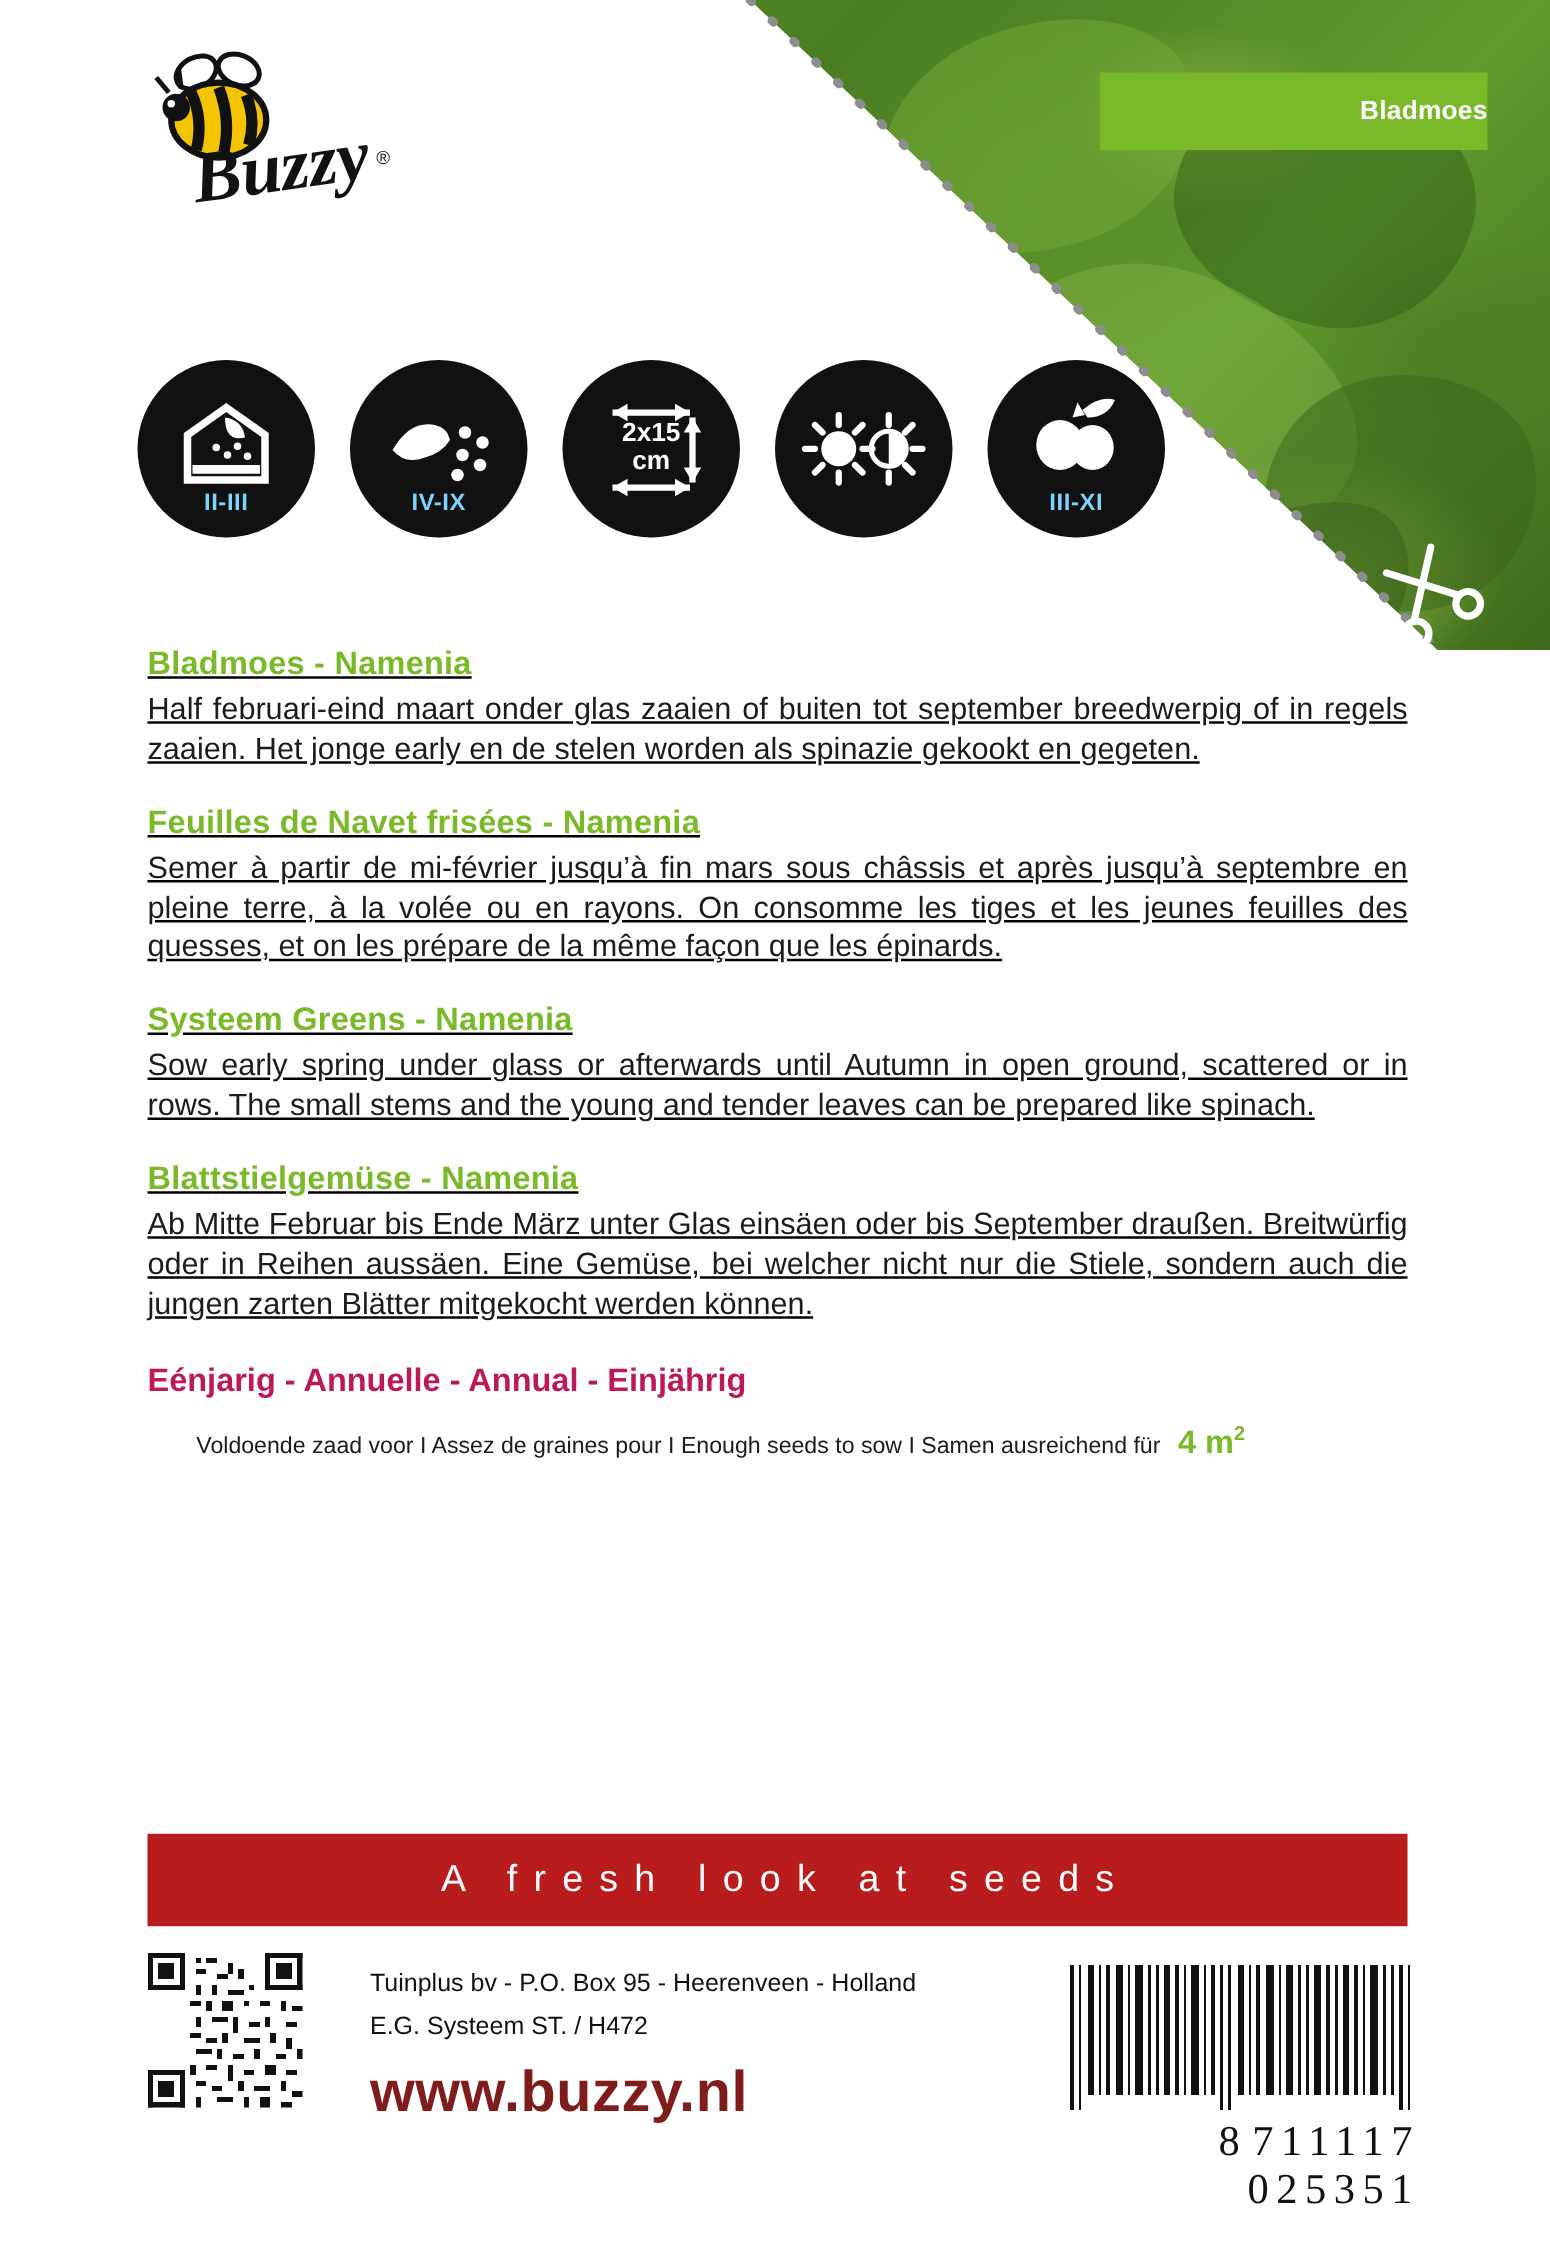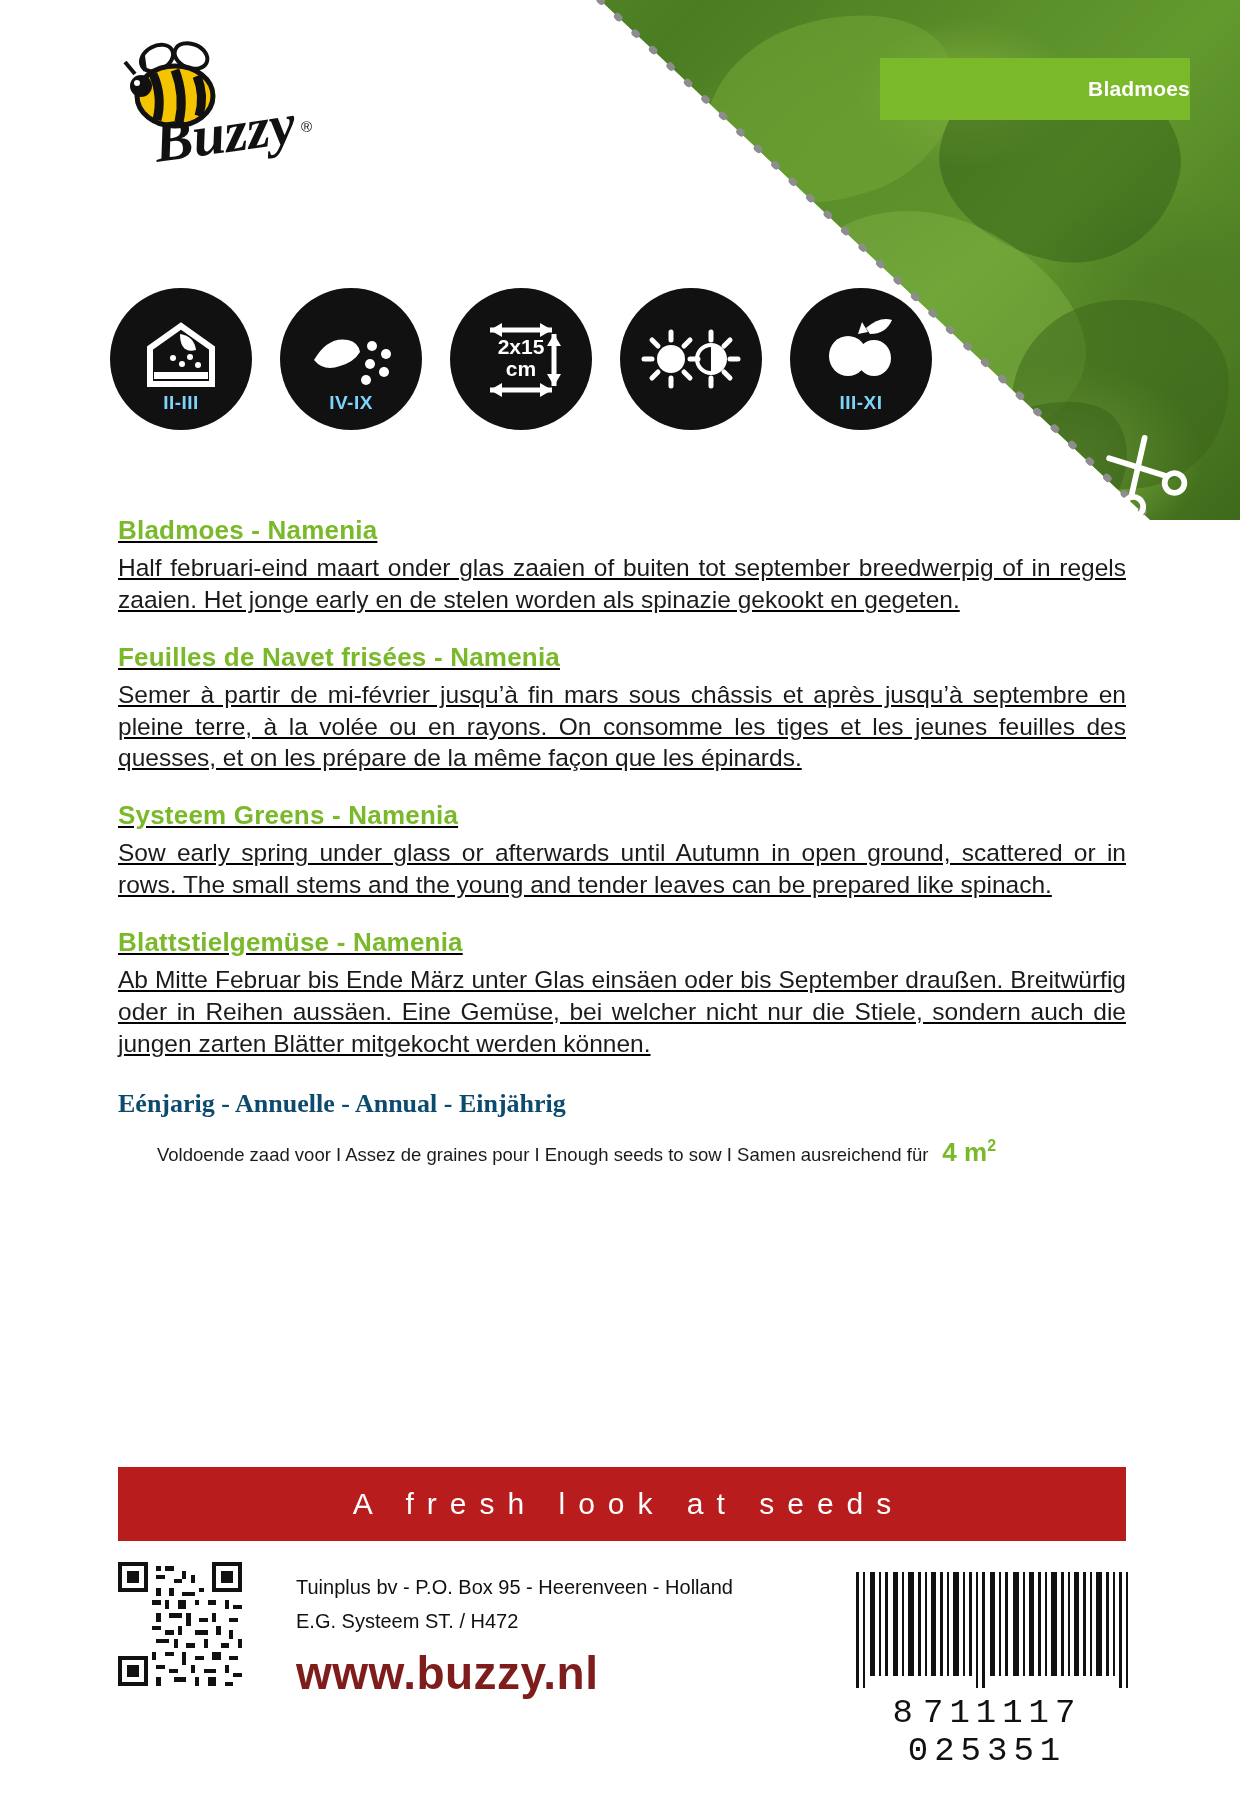--- a/index.html
+++ b/index.html
@@ -162,25 +162,24 @@
   }
   .block-body {
     color: #1b1b1b;
     font-size: 24.5px;
     line-height: 1.30;
     margin: 0;
     text-align: justify;
     text-justify: inter-word;
   }
   .annual {
-    color: #0c4a6e;
+    color: #be185d;
     font-weight: bold;
     font-size: 26px;
     margin: 30px 0 18px 0;
-    font-family: Liberation Serif, serif;
   }
   .seedline {
     font-size: 18.5px;
     color: #1b1b1b;
     display: flex;
     align-items: baseline;
     gap: 14px;
     margin-left: 39px;
   }
   .seedline .qty {
@@ -248,25 +247,25 @@
     top: 10px;
     width: 300px;
   }
   .barcode {
     height: 116px;
     width: 286px;
     margin-left: 14px;
   }
   .barcode-digits {
     margin-top: 2px;
-    font-family: Liberation Mono, monospace;
+    font-family: Liberation Serif, serif;
     font-size: 34px;
     letter-spacing: 6px;
     color: #111;
-    text-align: center;
+    text-align: right;
     padding-right: 2px;
   }
   .barcode-digits .first { margin-right: 10px; letter-spacing: 0; }
 </style>
 </head>
 <body>
 
 <div class="photo-area">
   <div class="photo">
     <div class="leaf-blob lb1"></div>

